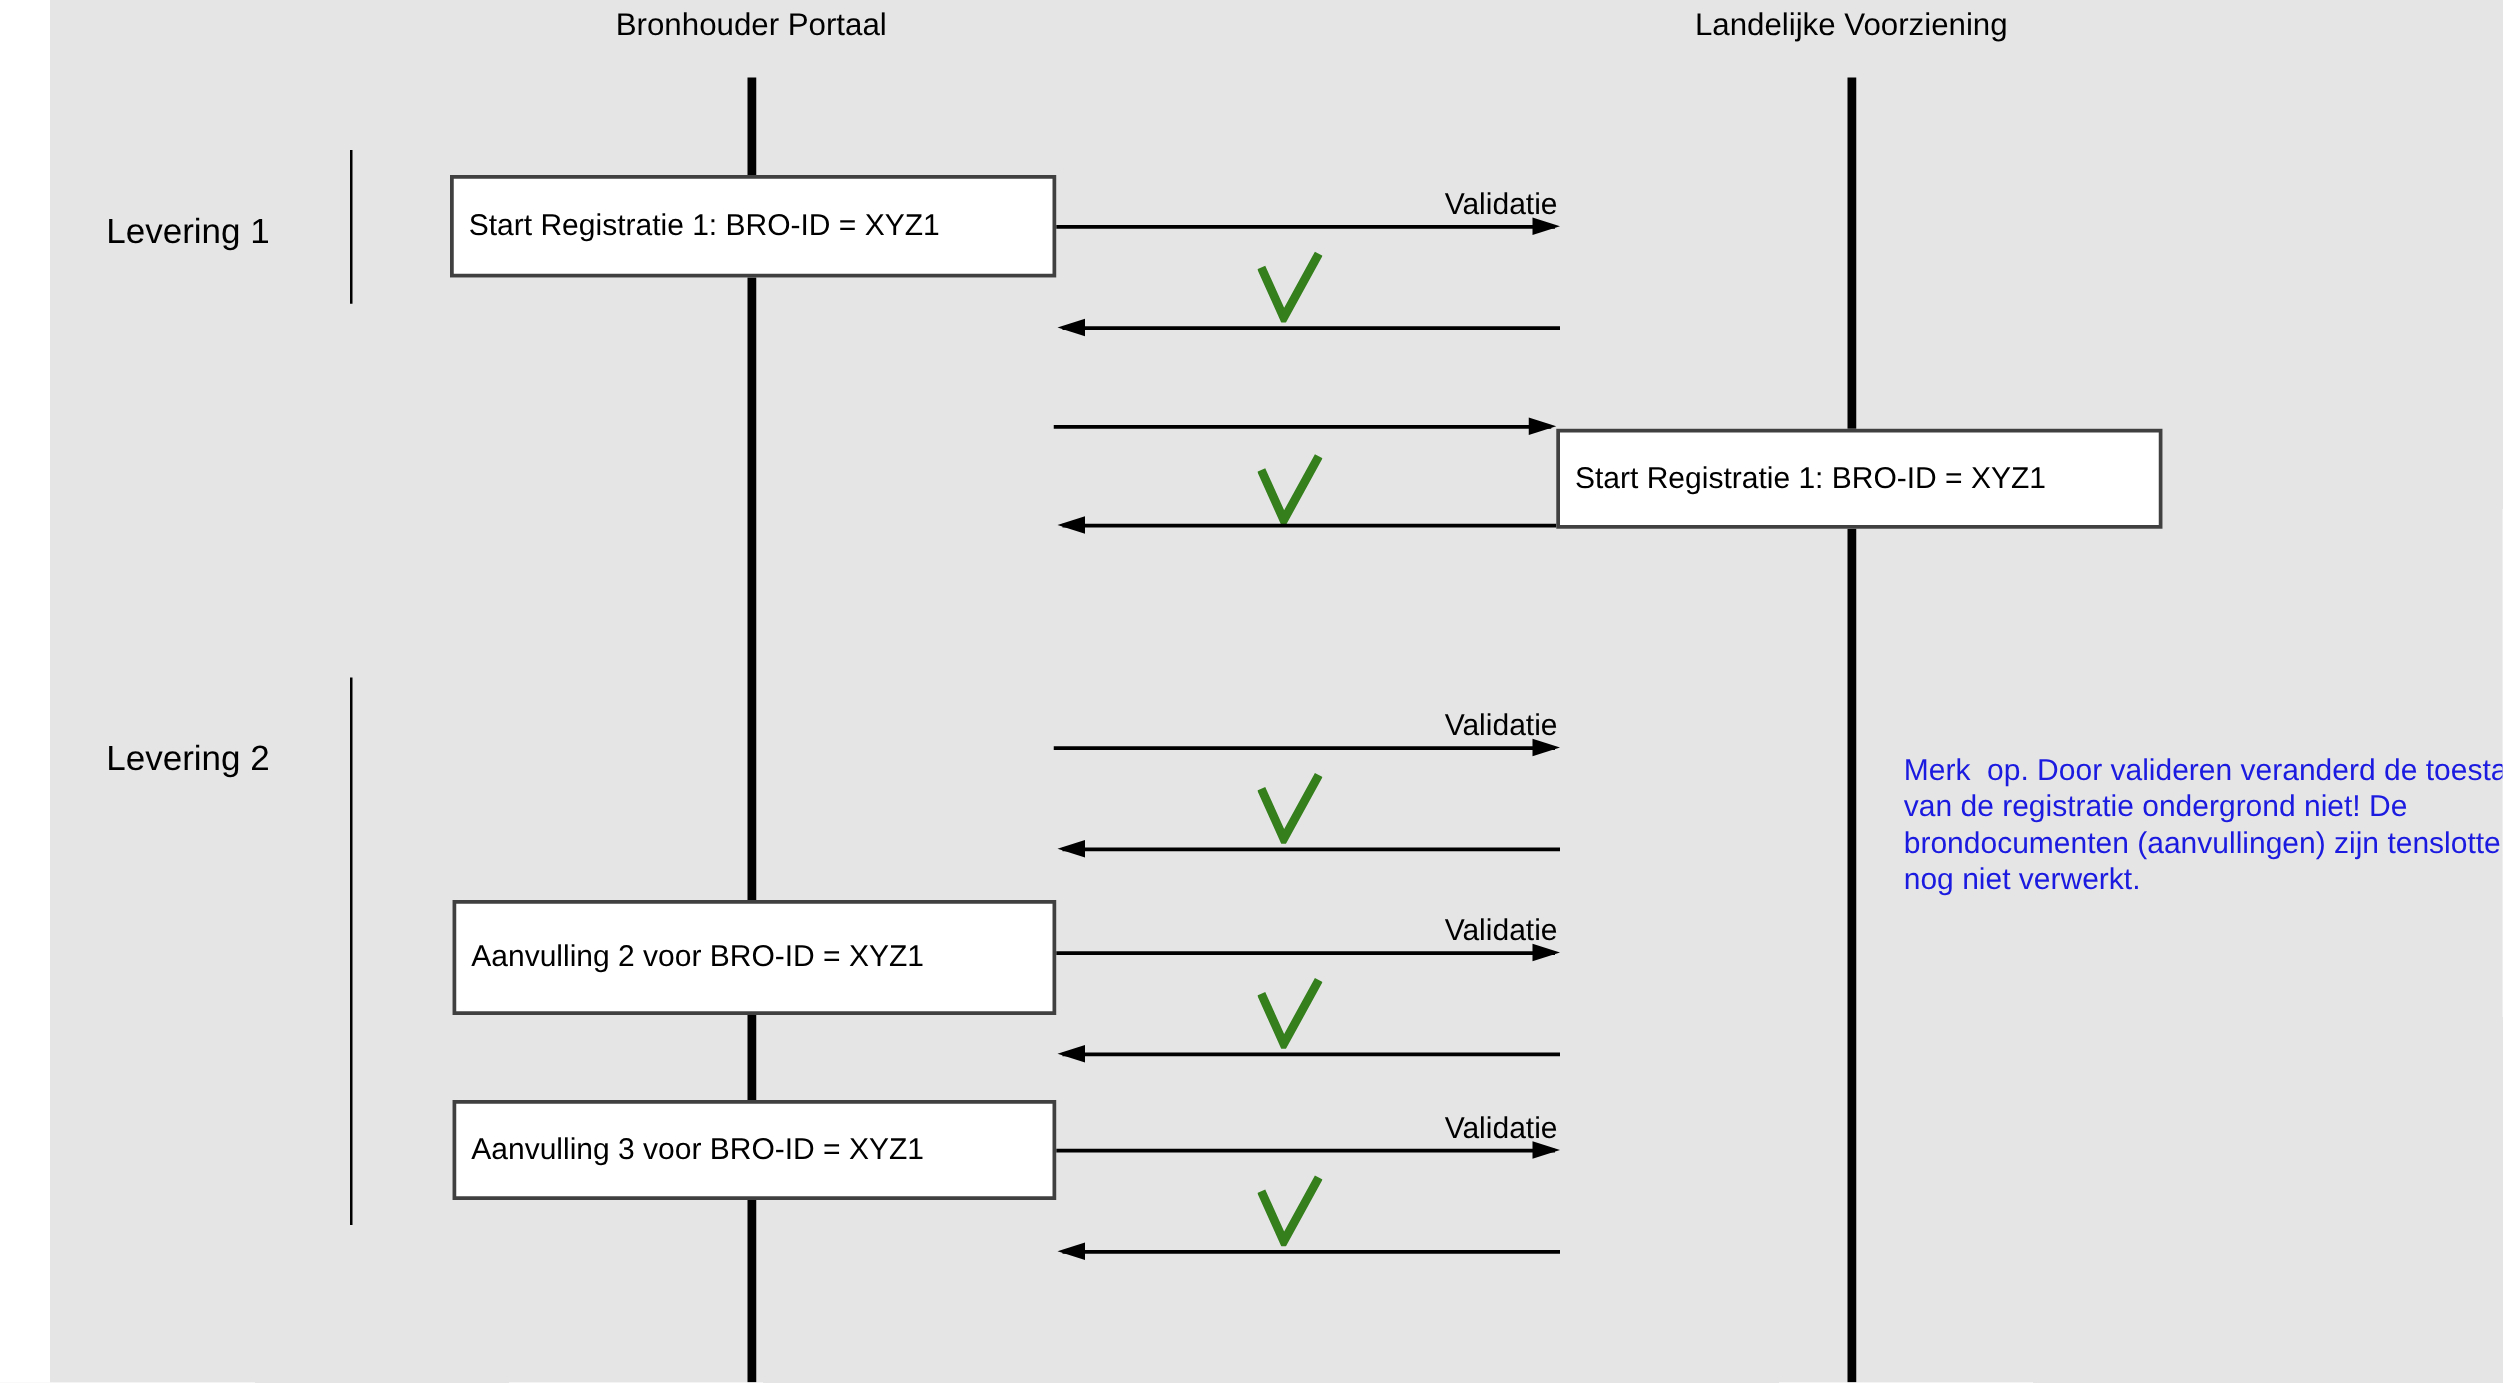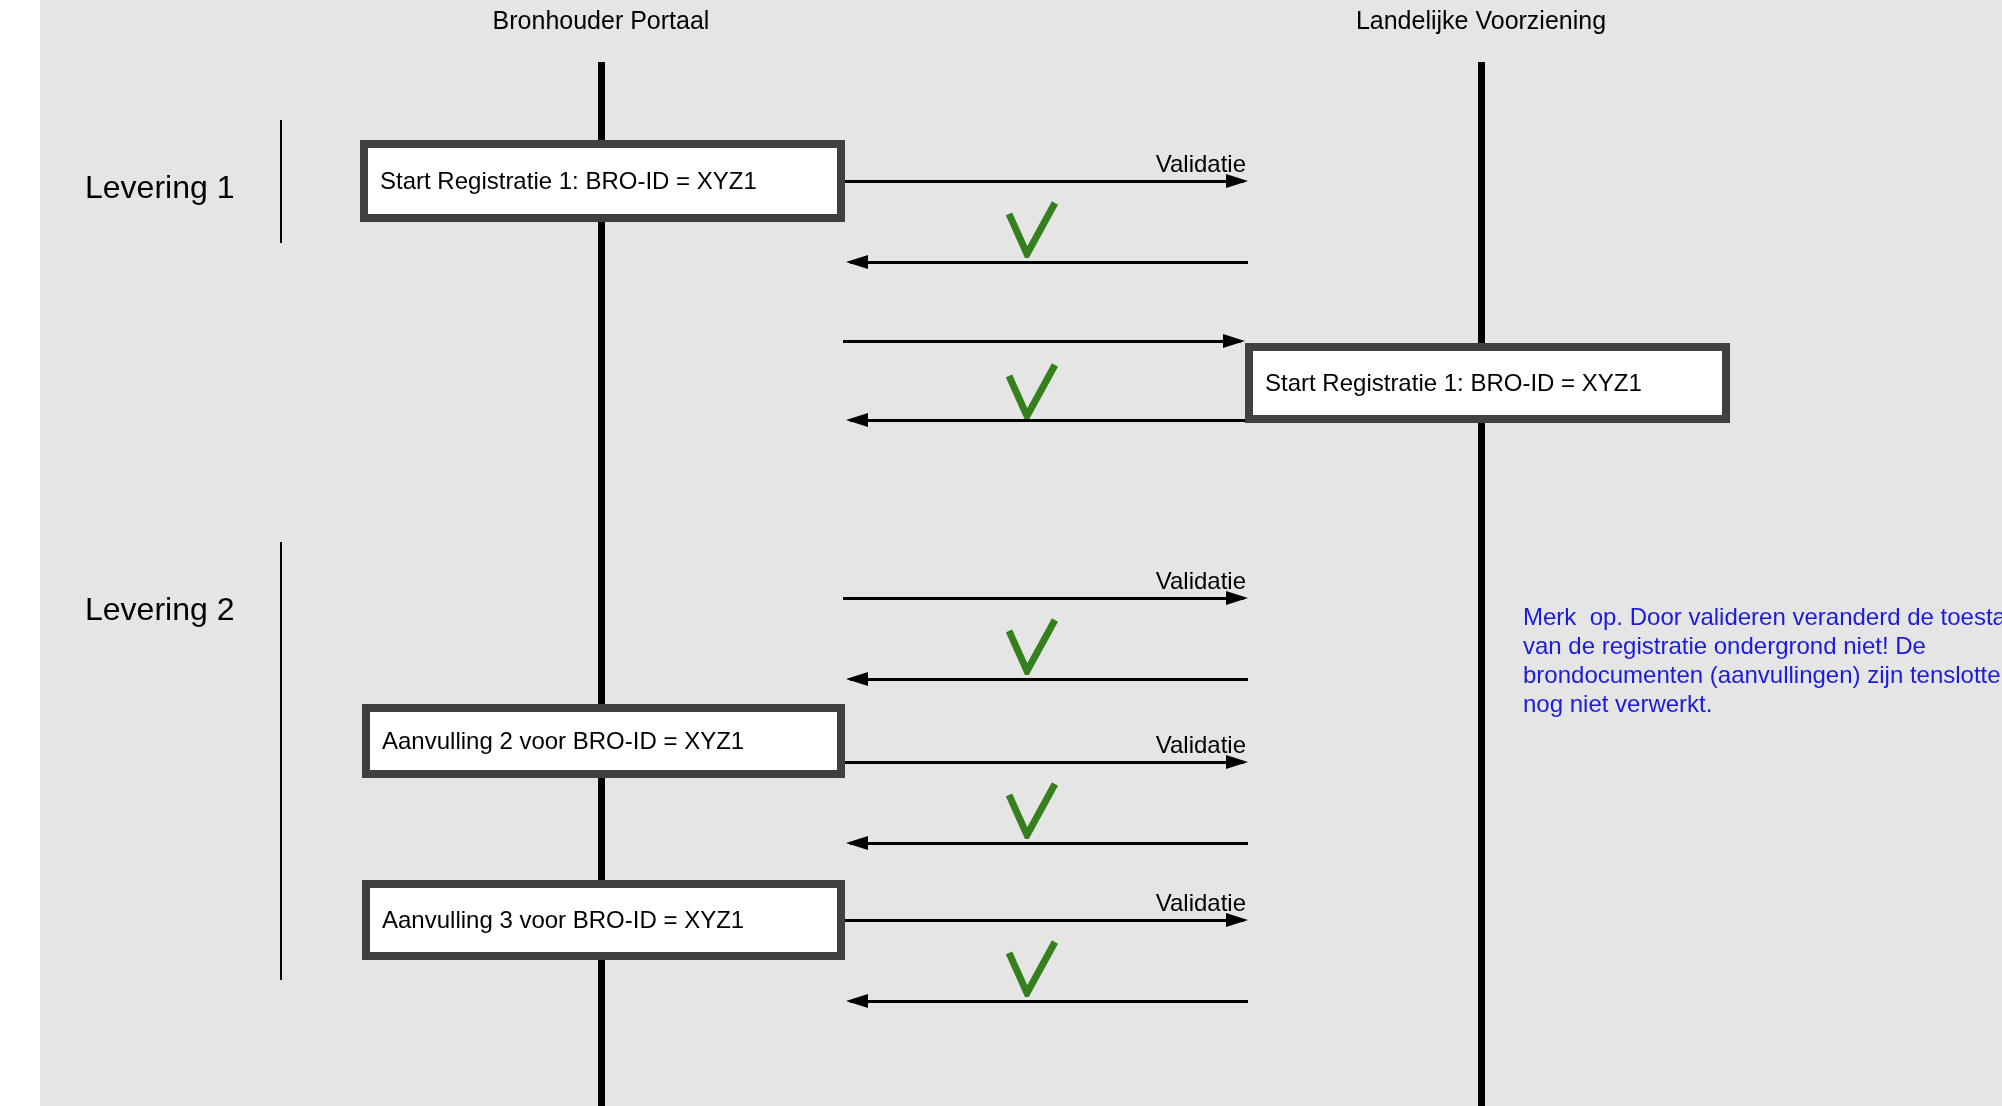--- a/index.html
+++ b/index.html
@@ -6,23 +6,23 @@
   .canvas{
     position:relative;width:2002px;height:1106px;background:#e5e5e5;
     font-family:"Liberation Sans",sans-serif;color:#000;overflow:hidden;margin-left:40px;
   }
   .actor-title{
     position:absolute;top:6px;transform:translateX(-50%);
     font-size:25px;white-space:nowrap;
   }
   .lifeline{position:absolute;width:7px;background:#000;}
   .bracket{position:absolute;width:2px;background:#000;}
-  .group-label{position:absolute;font-size:32px;white-space:nowrap;}
+  .group-label{position:absolute;font-size:28px;white-space:nowrap;}
   .box{
-    position:absolute;box-sizing:border-box;border:8px solid #404040;background:#fff;
+    position:absolute;box-sizing:border-box;border:3px solid #404040;background:#fff;
     display:flex;align-items:center;padding-left:12px;font-size:24px;white-space:nowrap;
     z-index:2;
   }
   .msg-label{
     position:absolute;left:806px;width:400px;text-align:right;
     font-size:24px;white-space:nowrap;z-index:1;
   }
   .arrow{position:absolute;height:16px;z-index:1;}
   .arrow .shaft{position:absolute;top:6.5px;height:3px;background:#000;}
   .arrow.fwd .shaft{left:0;right:4px;}
@@ -54,21 +54,21 @@
   <div class="group-label" style="left:45px;top:169px;">Levering 1</div>
   <div class="bracket" style="left:240px;top:542px;height:438px;"></div>
   <div class="group-label" style="left:45px;top:591px;">Levering 2</div>
 
   <div class="box" style="left:320px;top:140px;width:485px;height:82px;">
     <span>Start Registratie 1: BRO-ID = XYZ1</span>
   </div>
   <div class="box" style="left:1205px;top:343px;width:485px;height:80px;">
     <span>Start Registratie 1: BRO-ID = XYZ1</span>
   </div>
-  <div class="box" style="left:322px;top:704px;width:483px;height:74px;">
+  <div class="box" style="left:322px;top:720px;width:483px;height:92px;">
     <span>Aanvulling 2 voor BRO-ID = XYZ1</span>
   </div>
   <div class="box" style="left:322px;top:880px;width:483px;height:80px;align-items:center;">
     <span>Aanvulling 3 voor BRO-ID = XYZ1</span>
   </div>
 
   <div class="msg-label" style="top:150px;">Validatie</div>
   <div class="arrow fwd" style="left:803px;width:405px;top:173px;">
     <i class="shaft"></i>
     <i class="head"></i>

